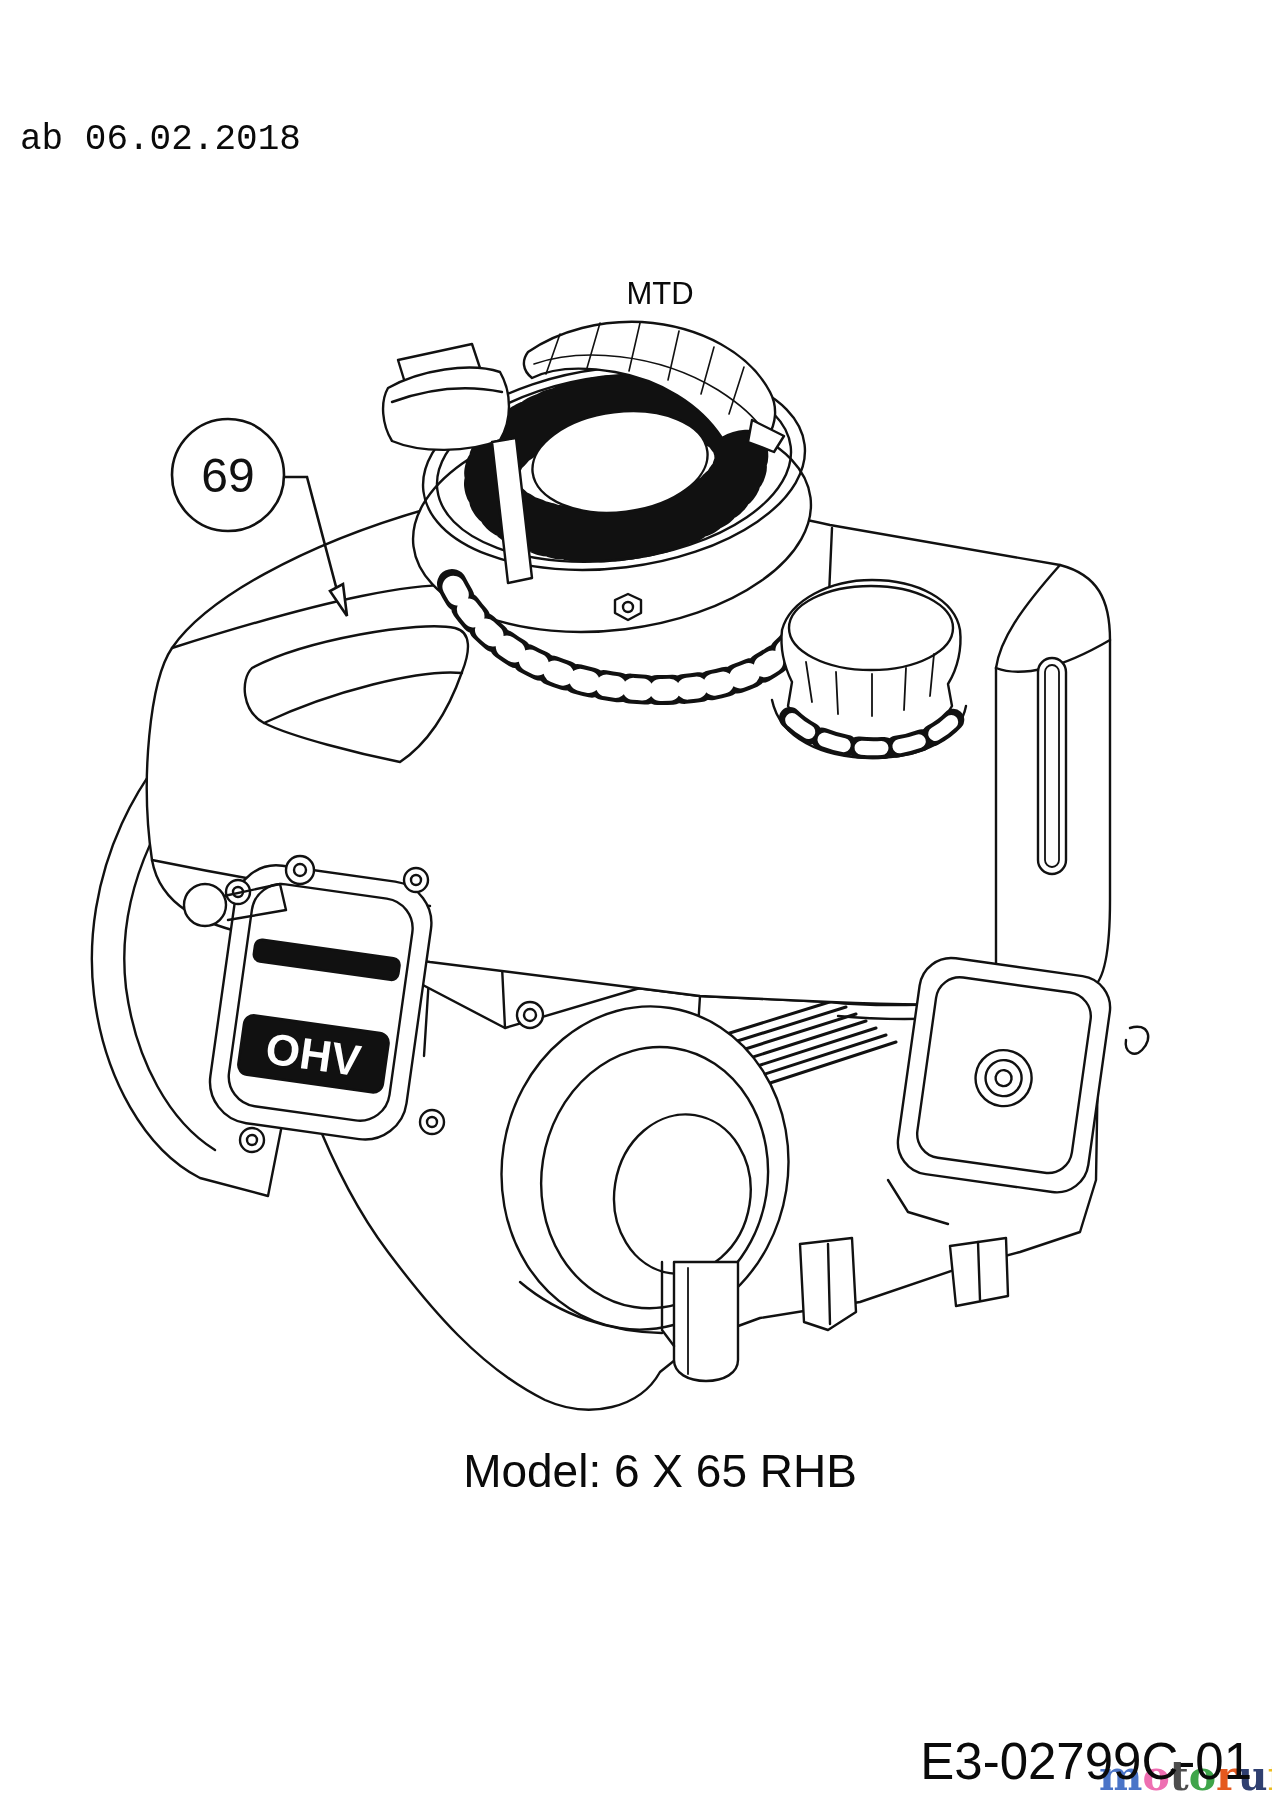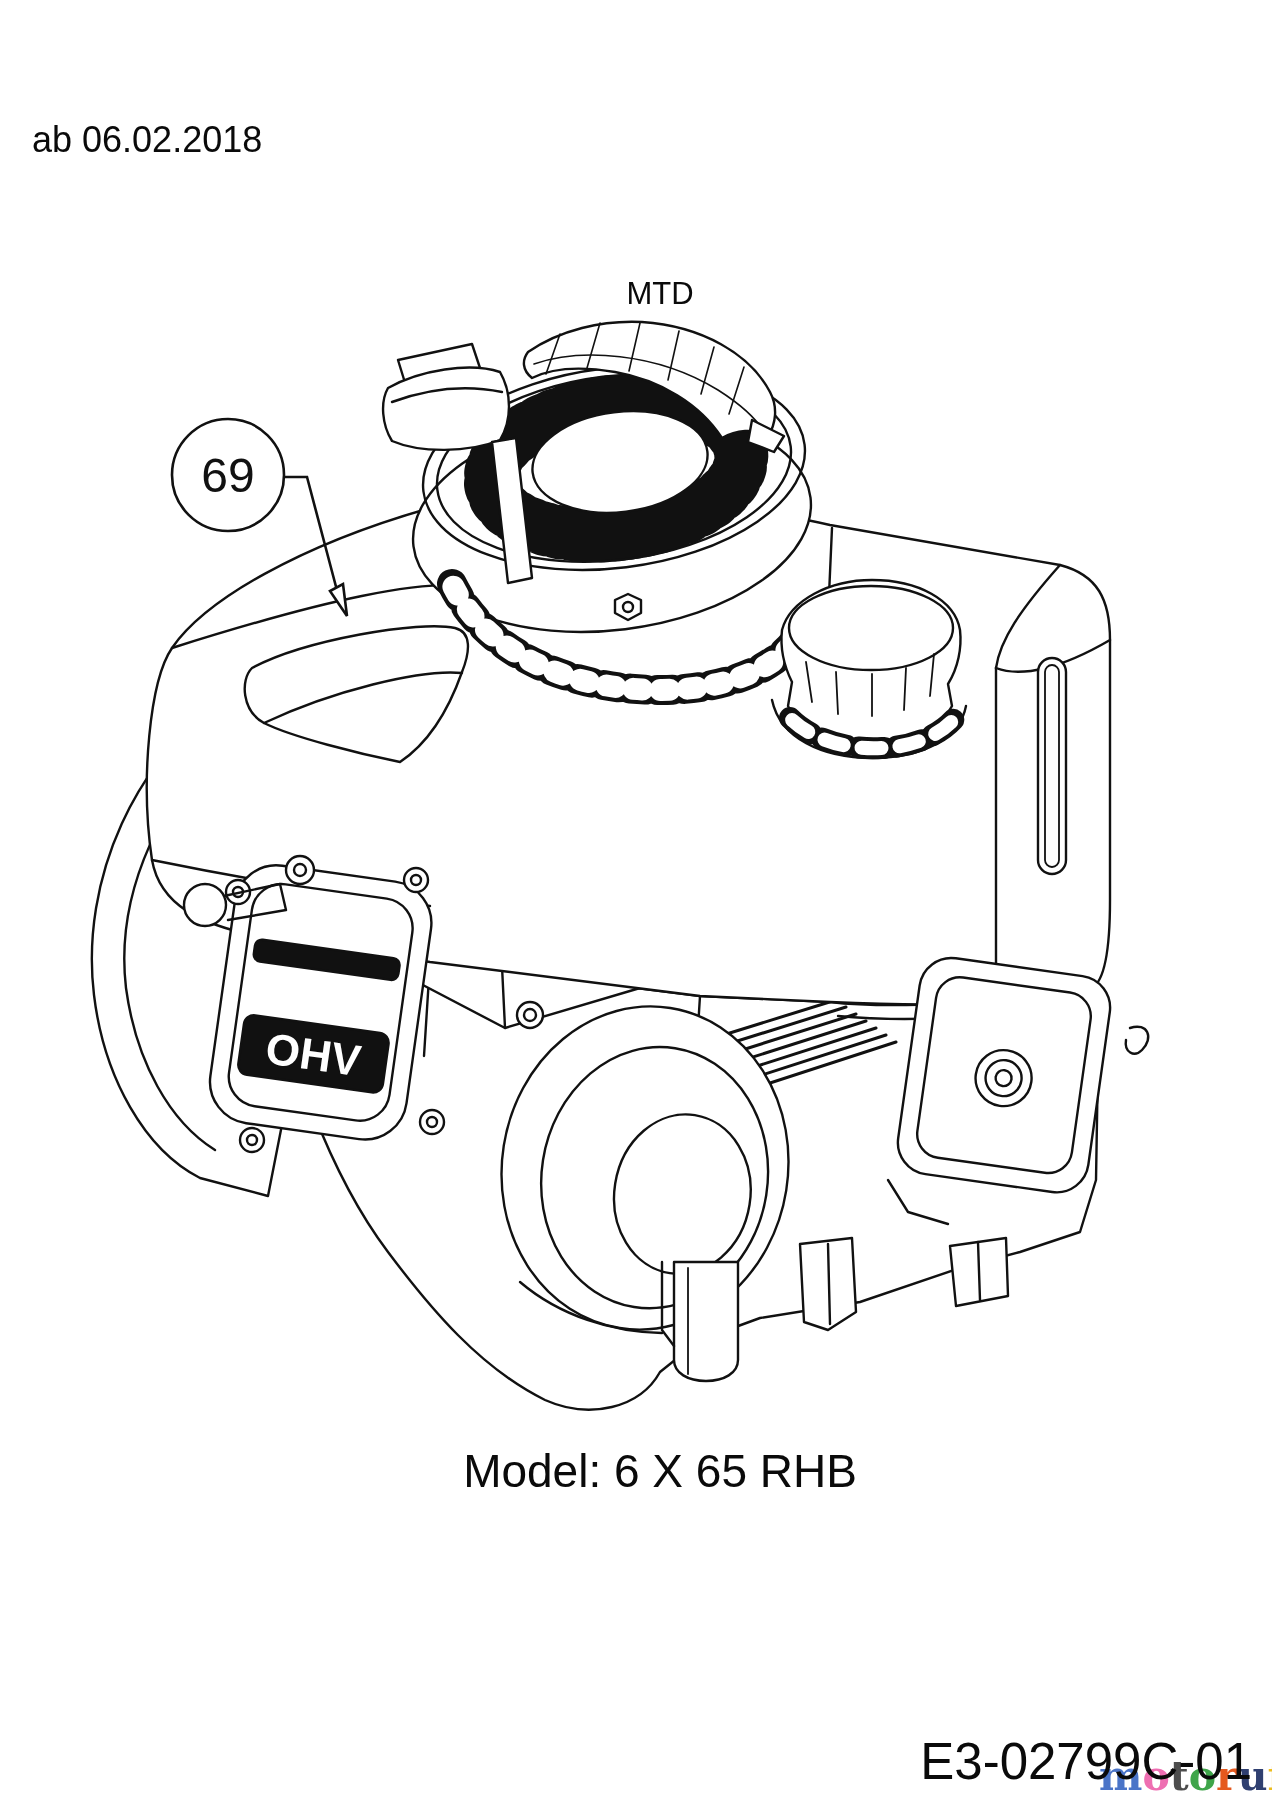--- a/index.html
+++ b/index.html
@@ -5,23 +5,24 @@
   html,body{margin:0;padding:0;background:#fff;}
   .page{
     position:relative;
     width:1272px;height:1800px;
     background:#fff;
     font-family:"Liberation Sans", sans-serif;
     color:#111;
     overflow:hidden;
   }
   .validity{
-    position:absolute;left:32px;top:30px;
+    position:absolute;left:20px;top:30px;
     font-size:36px;line-height:44px;color:#0a0a0a;
     white-space:pre;
+    font-family:Liberation Mono, monospace;
   }
   .brand{
     position:absolute;left:560px;top:276px;width:200px;
     text-align:center;font-size:31px;color:#0a0a0a;
   }
   .model-note{
     position:absolute;left:380px;top:1444px;width:560px;
     text-align:center;font-size:46px;color:#0a0a0a;
   }
   .drawing-number{

